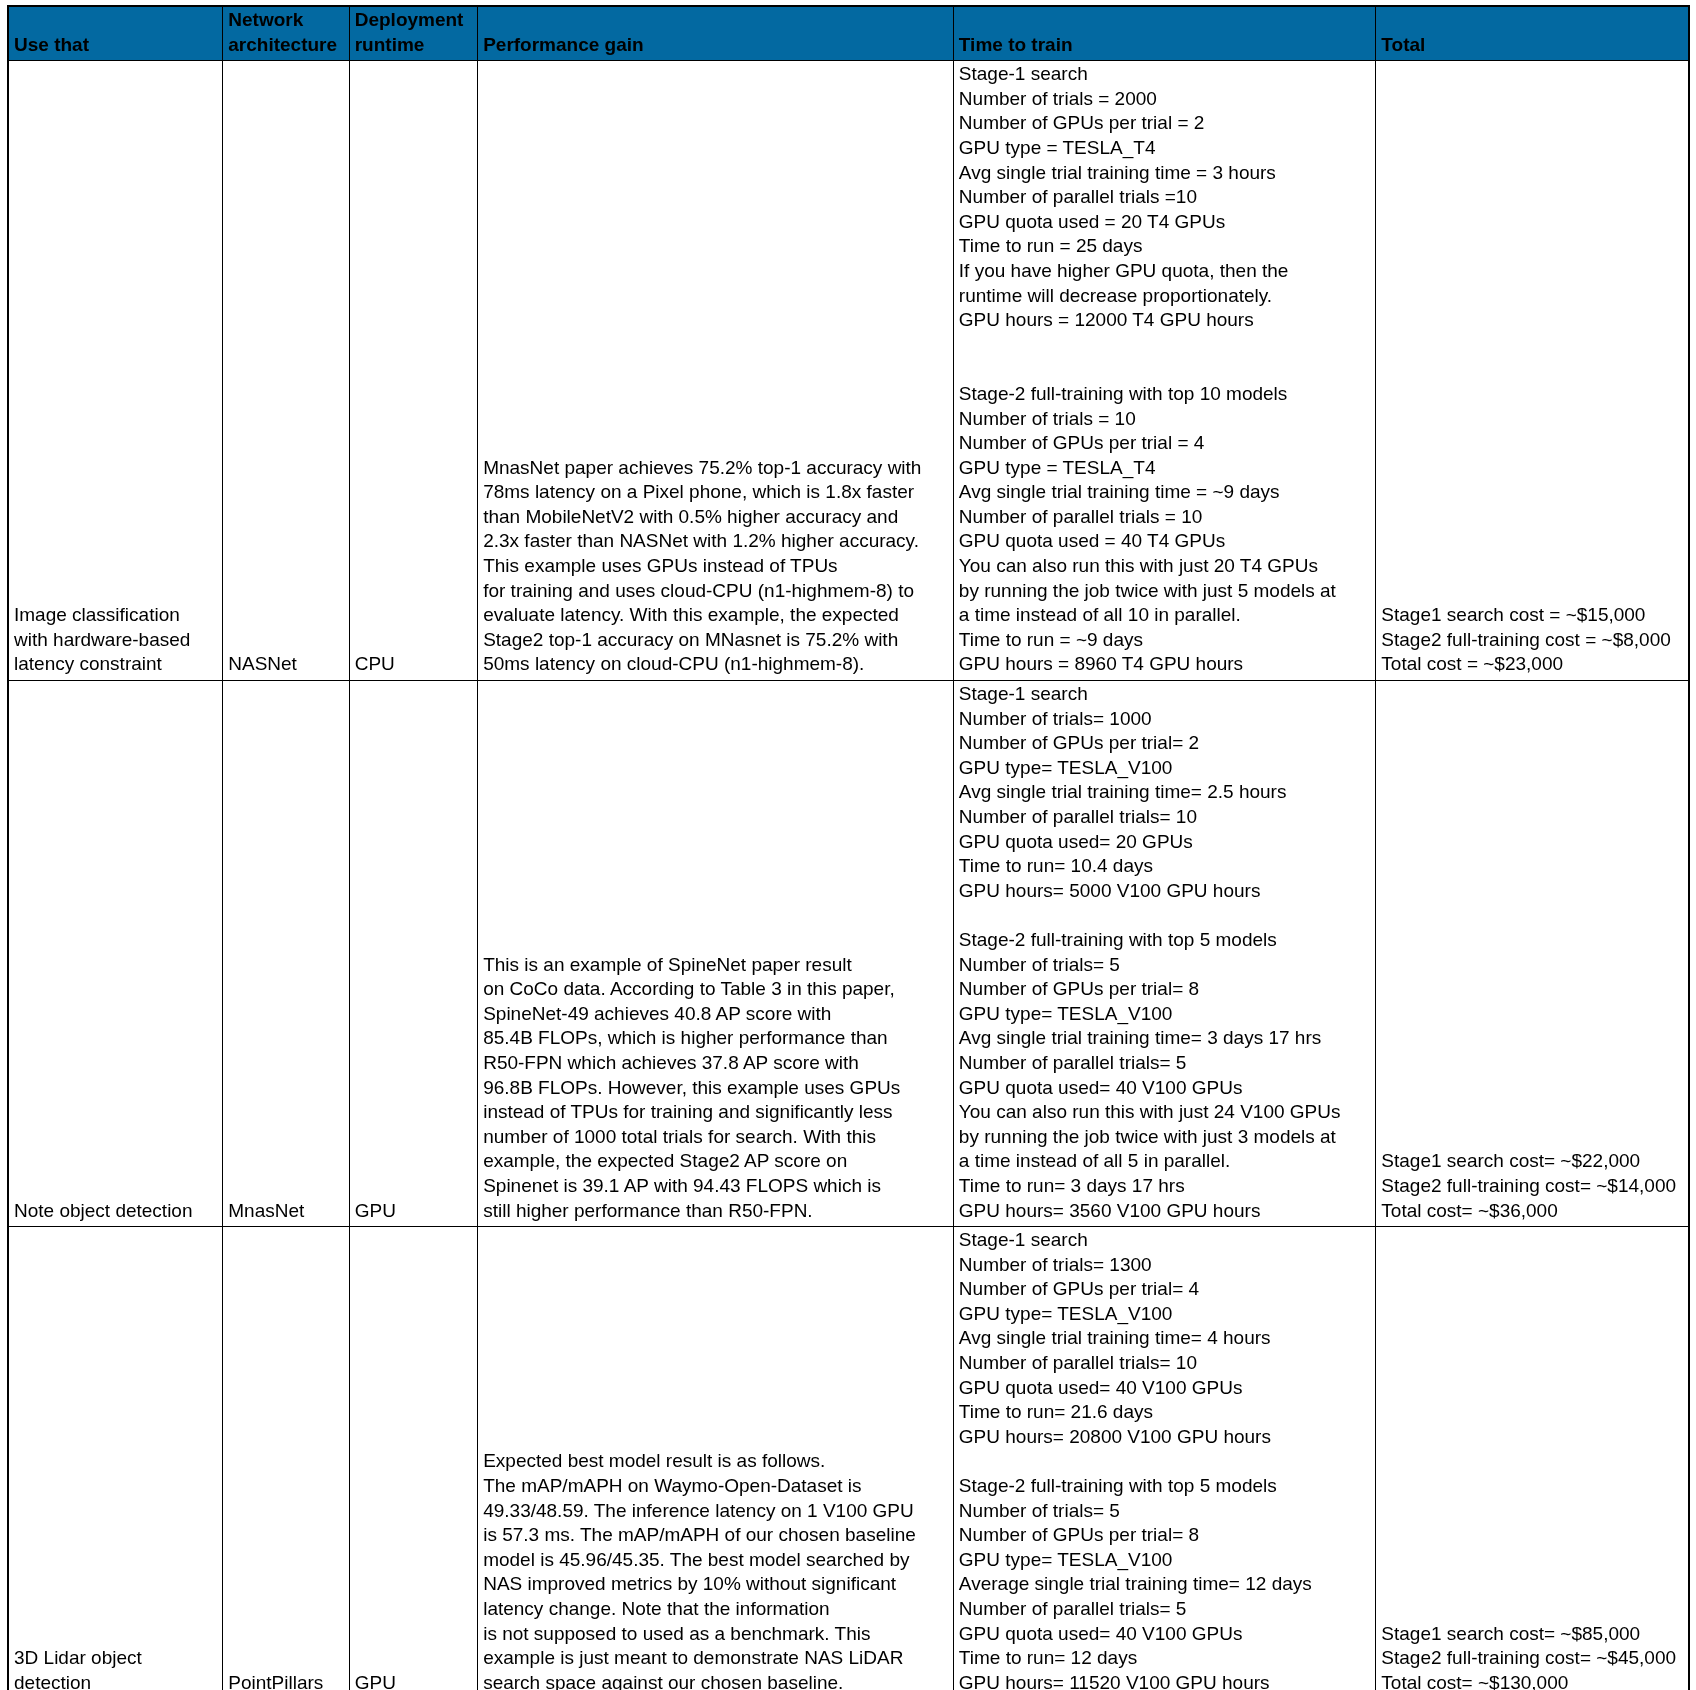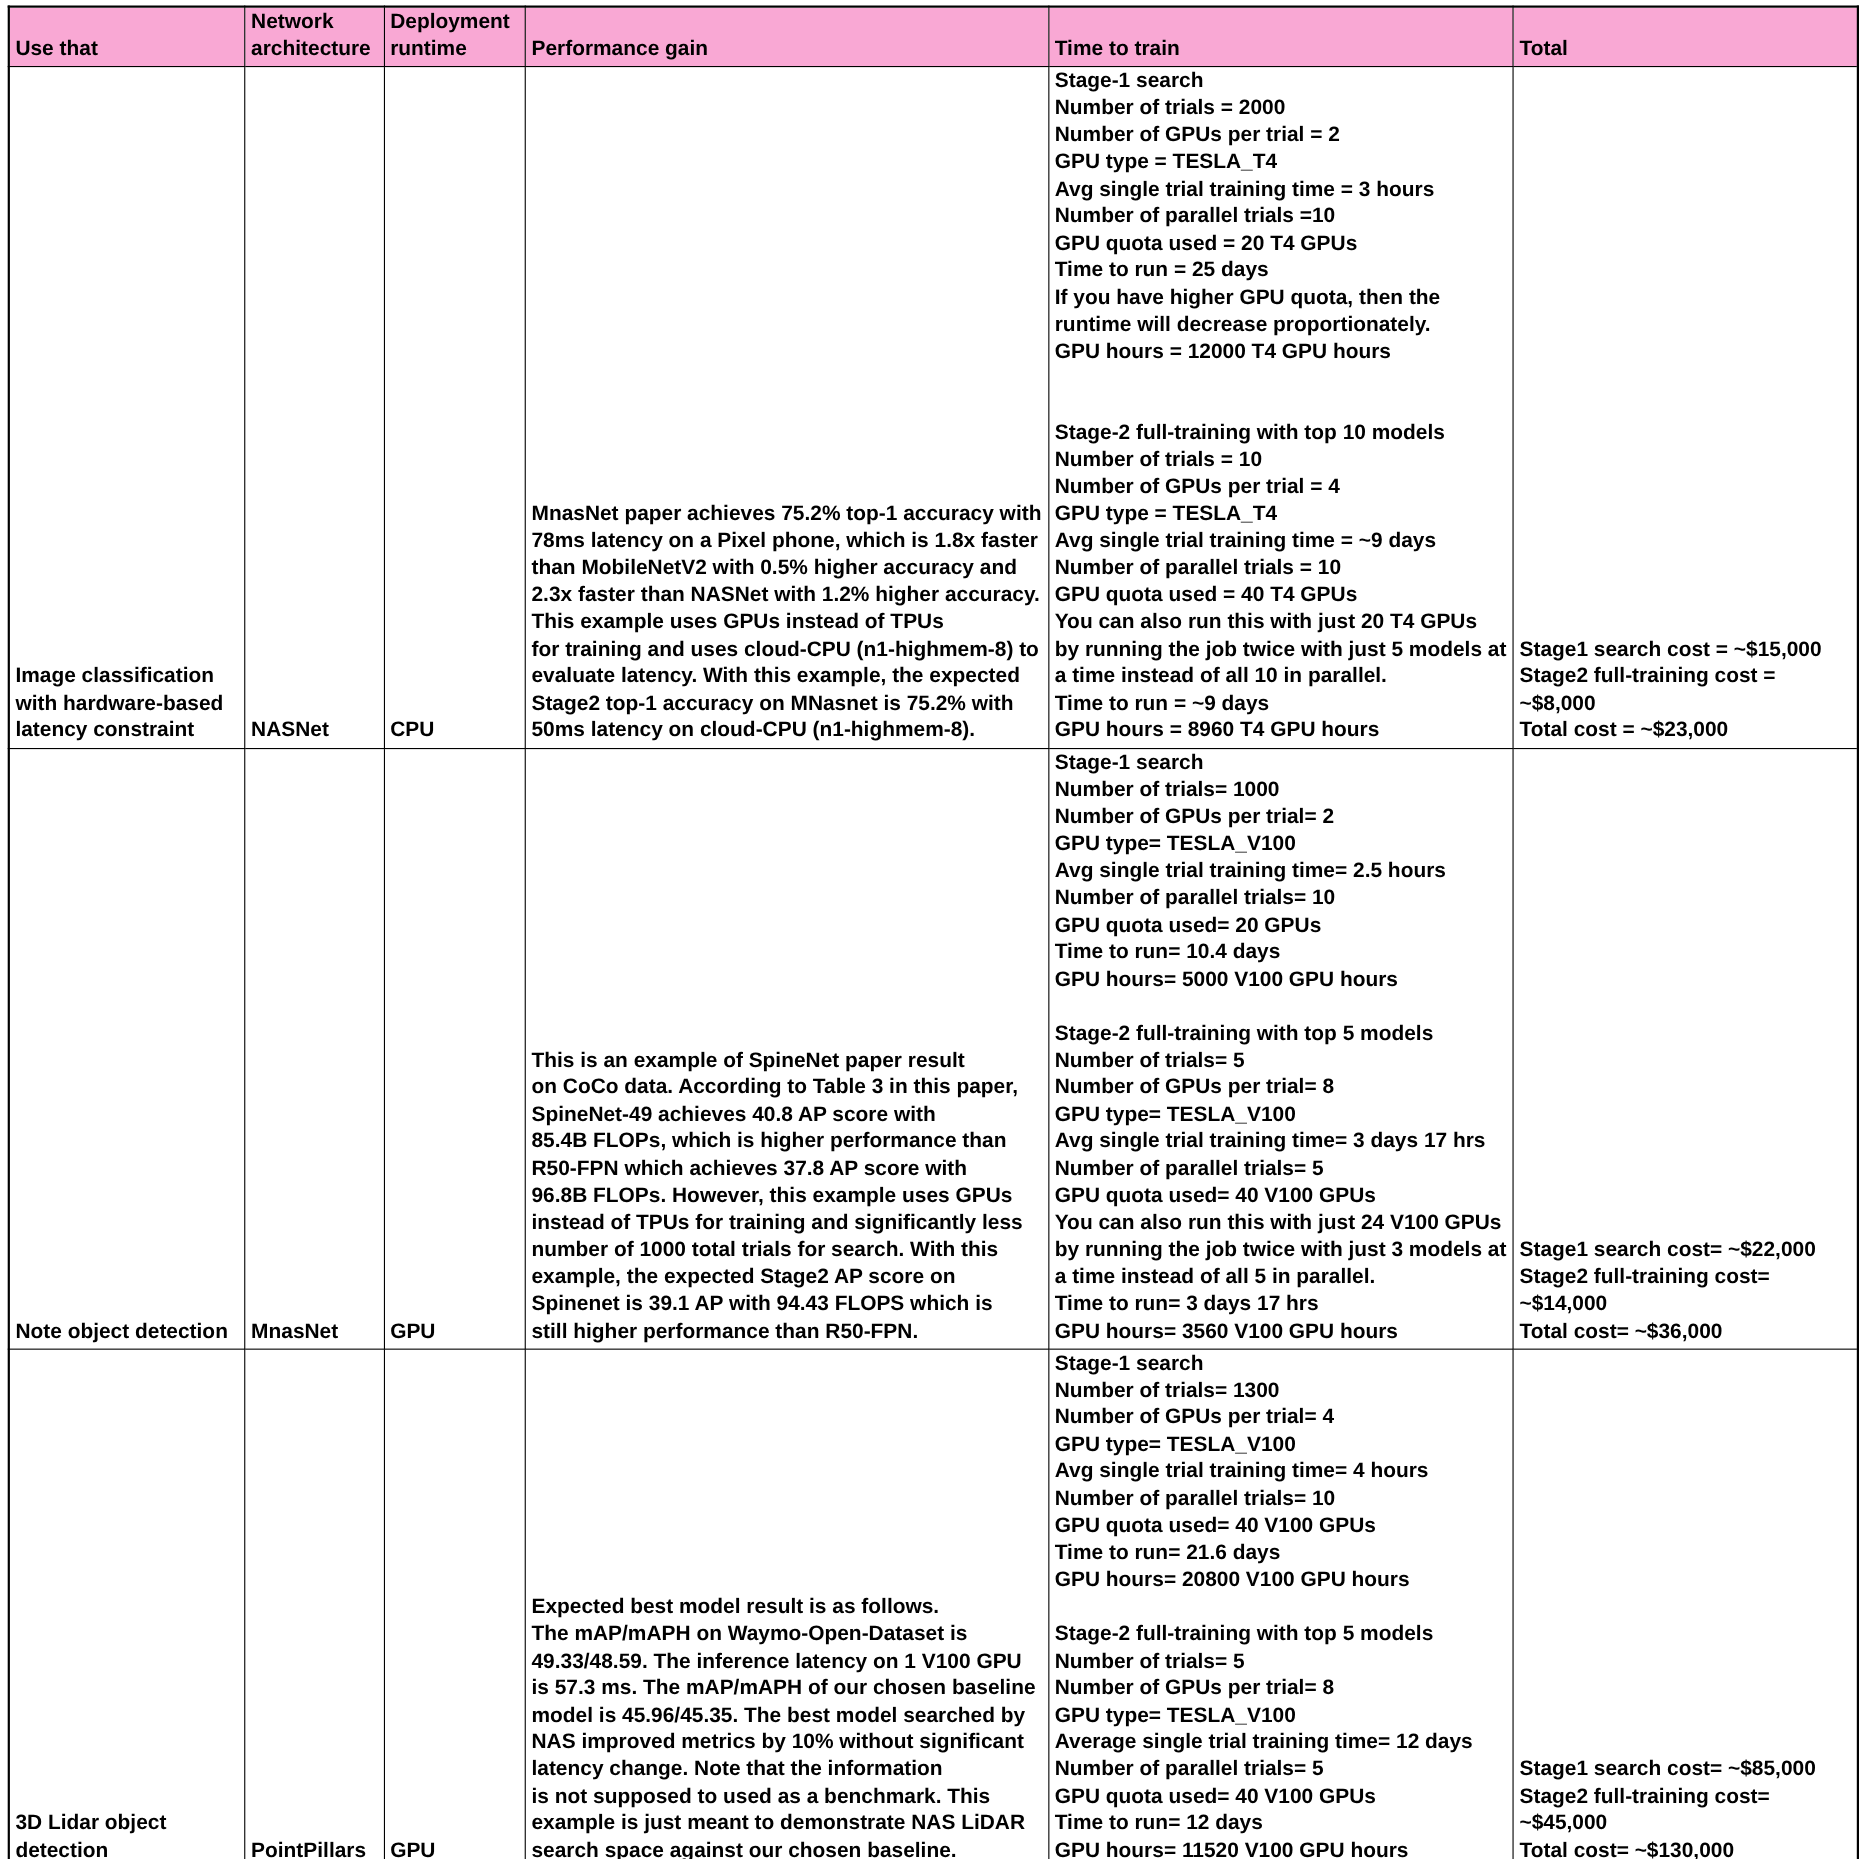--- a/index.html
+++ b/index.html
@@ -26,24 +26,23 @@
   table.grid td {
     border: 1.5px solid #000000;
     vertical-align: bottom;
     text-align: left;
     padding: 1px 2px 3px 5px;
     font-size: 19px;
     line-height: 24.6px;
     white-space: pre-line;
     overflow: hidden;
     box-sizing: border-box;
-    font-weight: bold;
   }
   table.grid th {
-    background: #f9a8d4;
+    background: #0369a1;
     font-weight: bold;
   }
   td.ttt {
     vertical-align: top;
   }
 </style>
 </head>
 <body>
 
 <div class="sheet">

